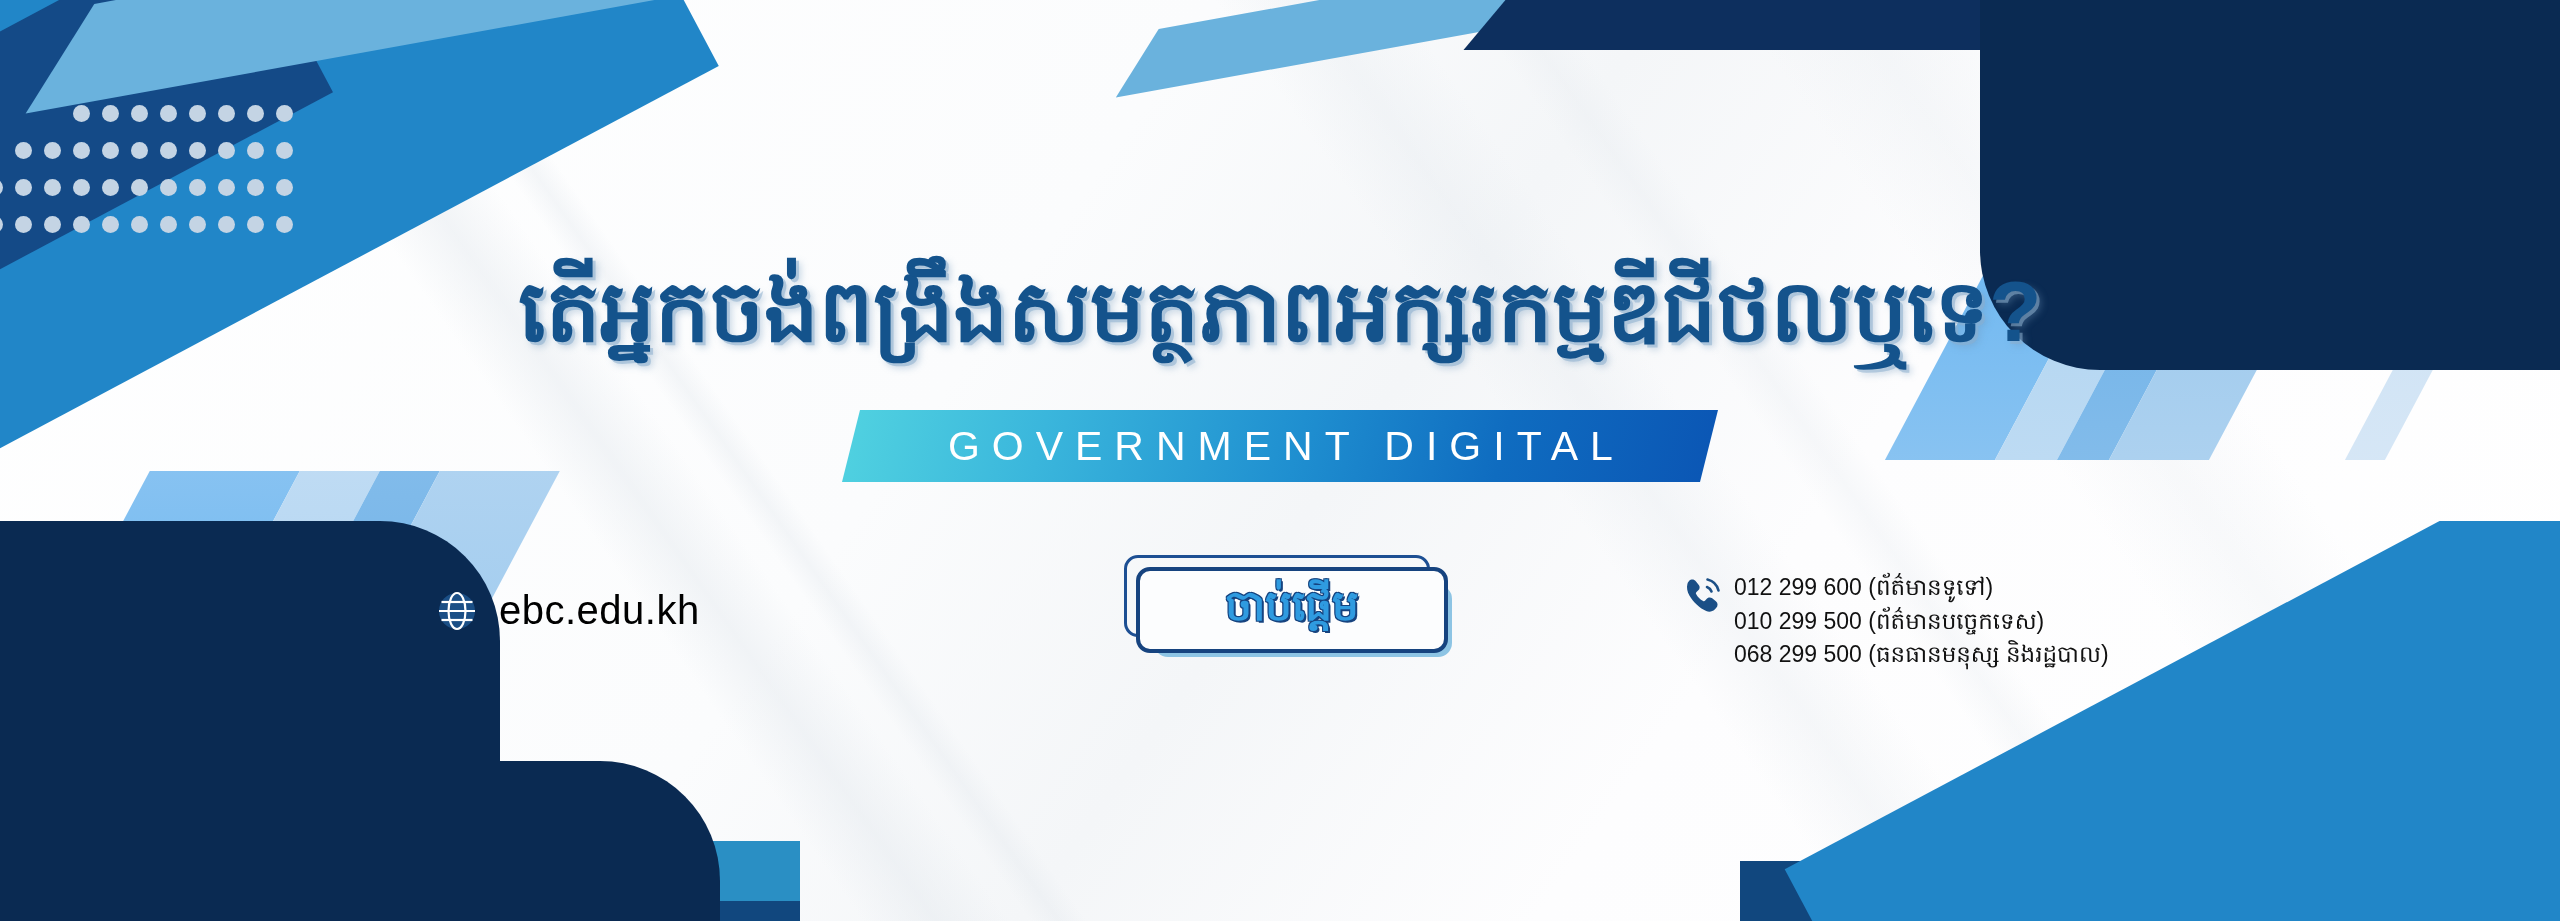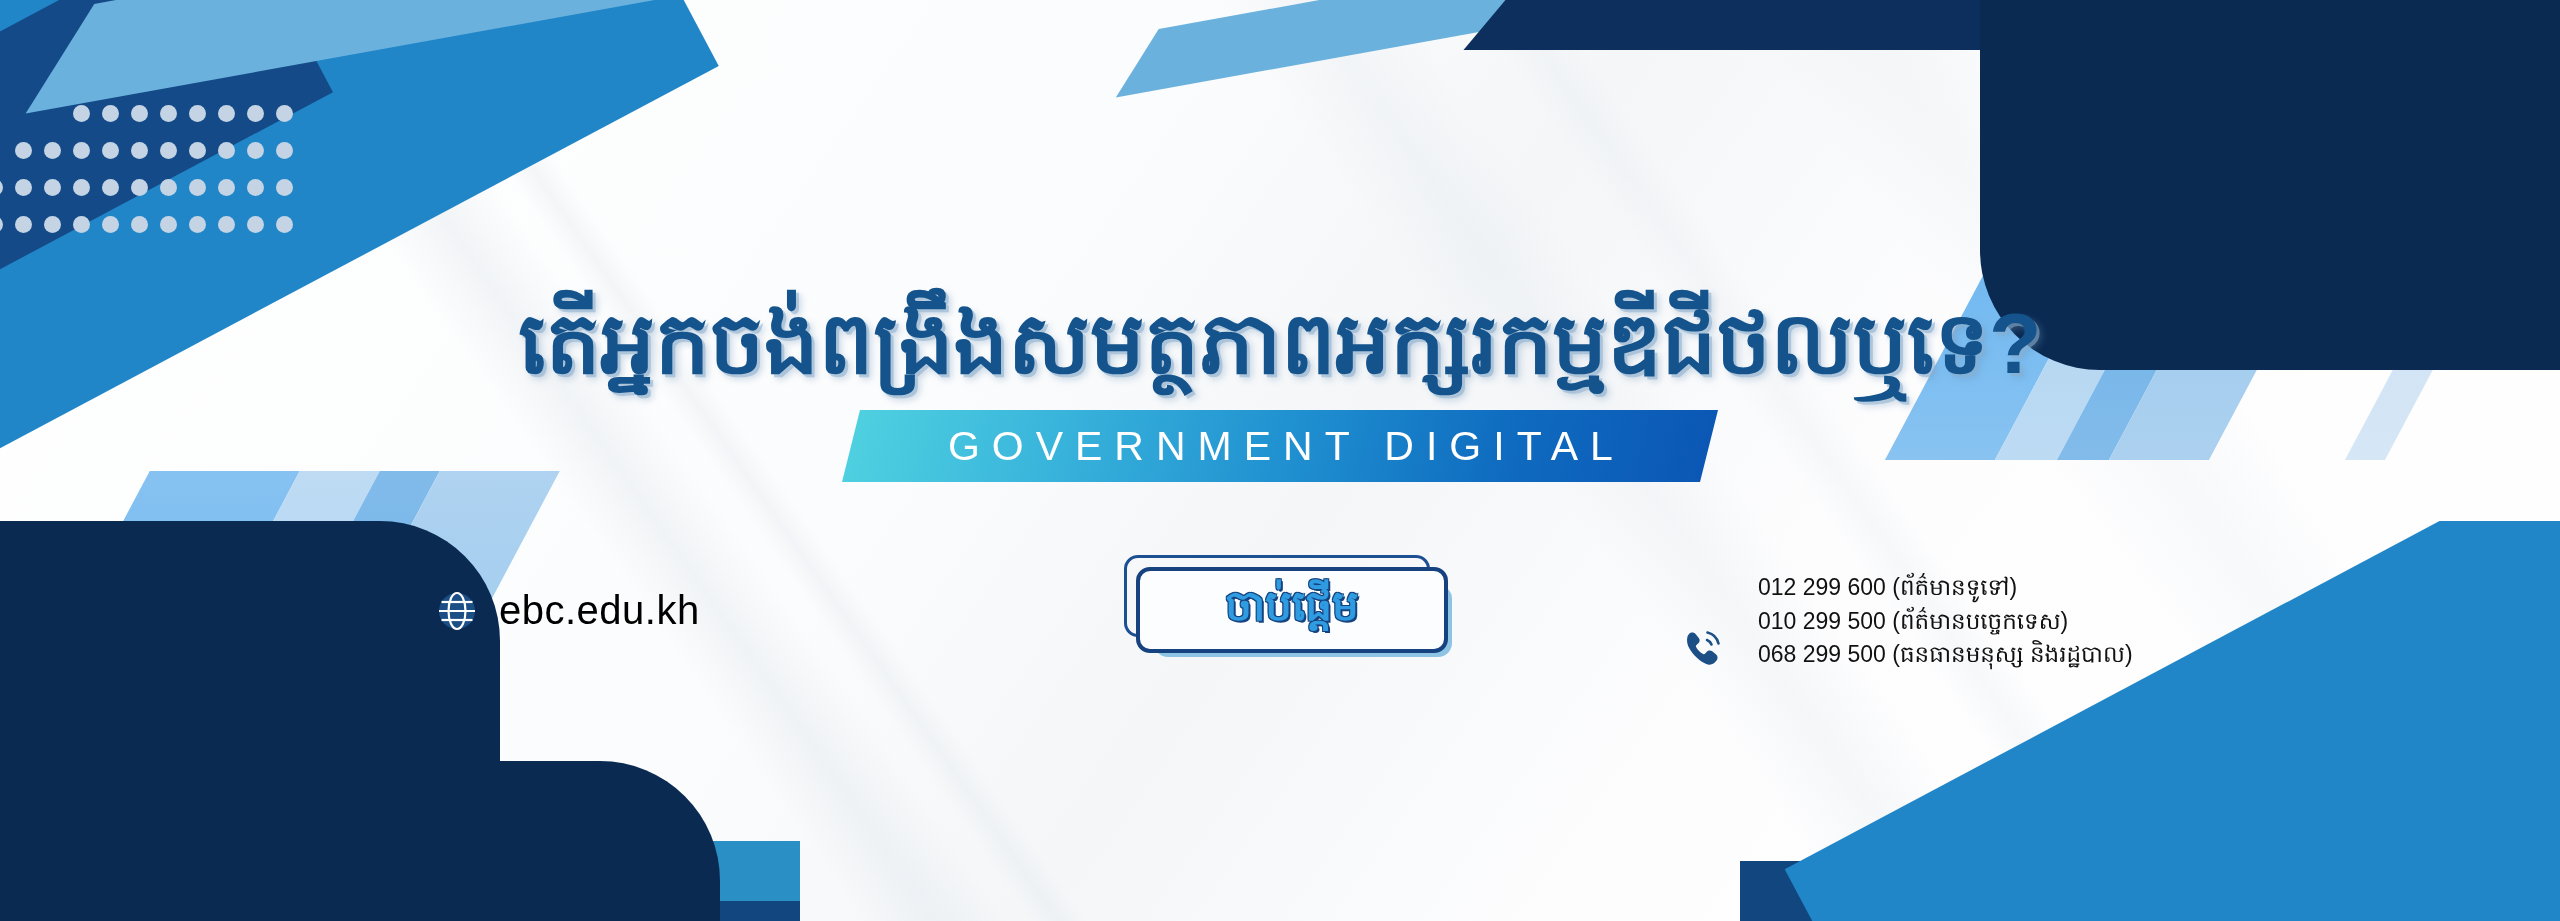--- a/index.html
+++ b/index.html
@@ -212,21 +212,20 @@
     text-align: center;
     font-size: 86px;
     line-height: 1.0;
     font-weight: 700;
     color: #14538c;
     letter-spacing: 0px;
     text-shadow:
        3px 3px 0 rgba(140,175,205,.55),
        5px 5px 7px rgba(110,150,185,.35);
     white-space: nowrap;
-    margin-top: 32px;
   }
 
   .ribbon {
     position: absolute;
     left: 50%;
     top: 410px;
     transform: translateX(-50%) skewX(-14deg);
     width: 858px;
     height: 72px;
     background: linear-gradient(90deg, #4fd0e0 0%, #3ab6dc 22%, #1f8fd0 52%, #0f6cc0 76%, #0b57b5 100%);
@@ -303,22 +302,22 @@
     white-space: nowrap;
     text-align: right;
   }
 
   
   .phones {
     position: absolute;
     left: 1680px;
     top: 572px;
     display: flex;
-    align-items: flex-end;
-    gap: 32px;
+    align-items: flex-start;
+    gap: 8px;
   }
   .phone-icon { width: 46px; height: 46px; display: block; flex: none; }
   .phone-lines {
     display: flex;
     flex-direction: column;
     gap: 2px;
   }
   .phone-line {
     font-size: 23px;
     color: #111111;

